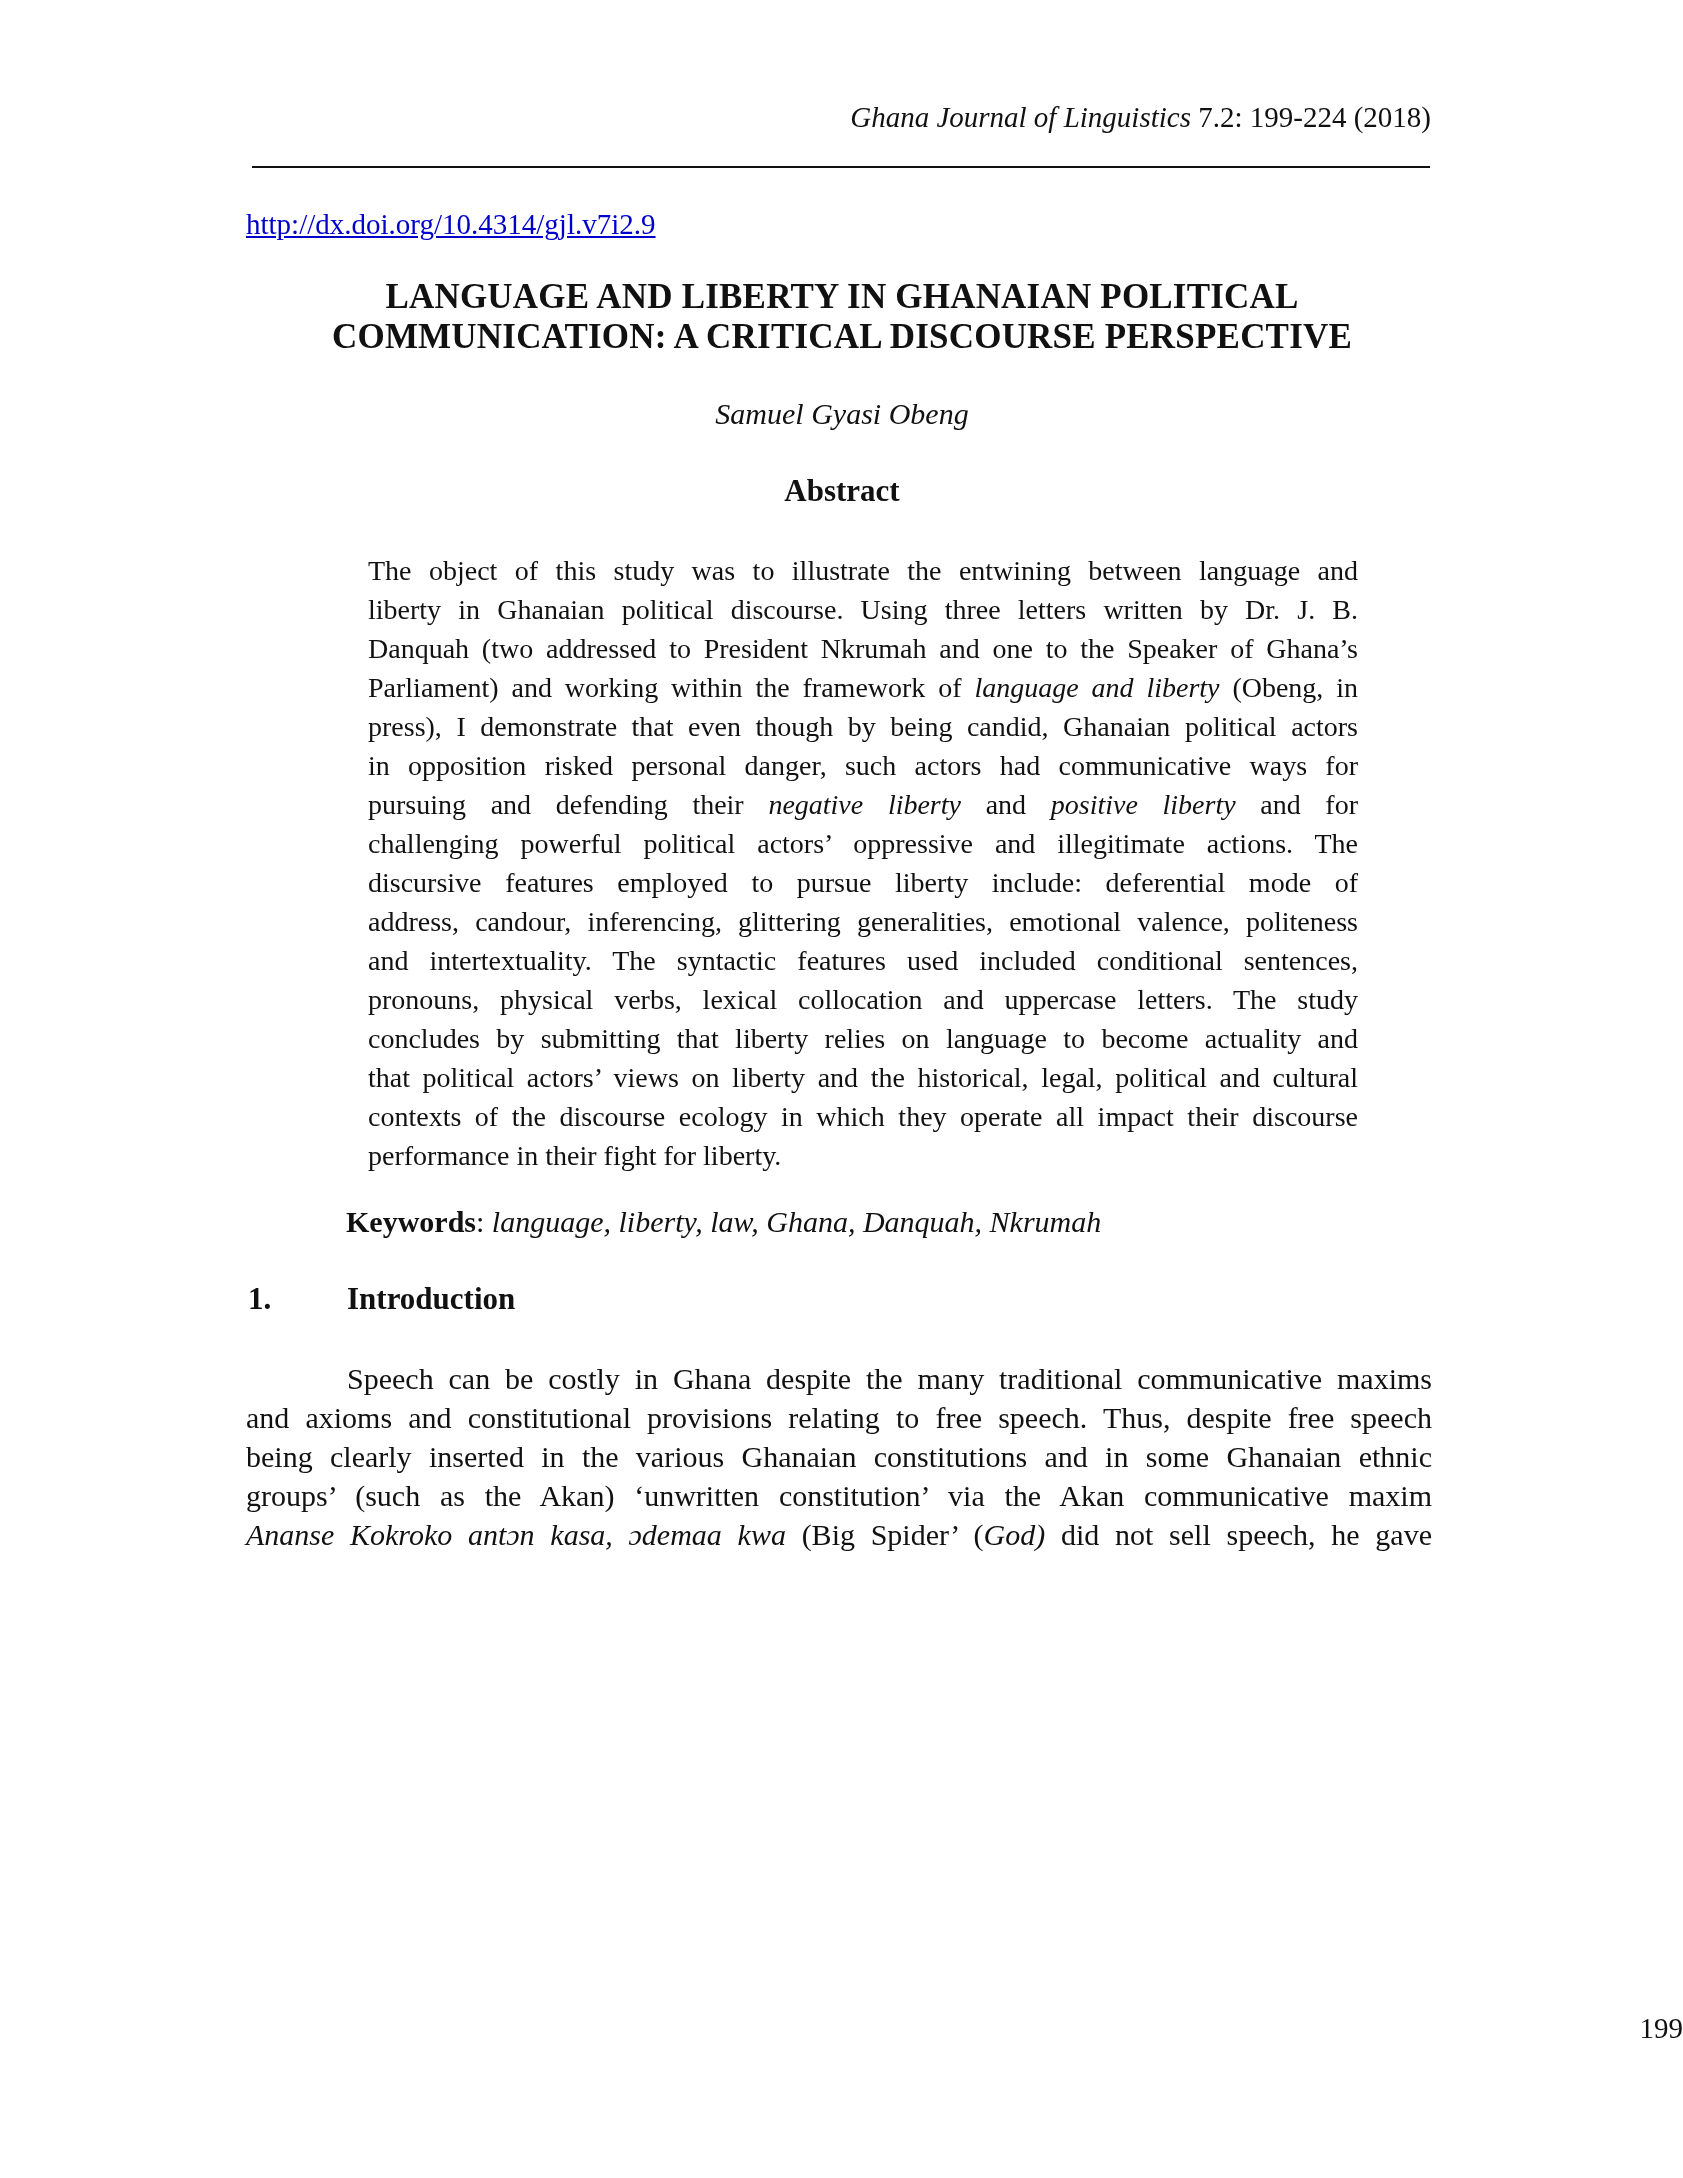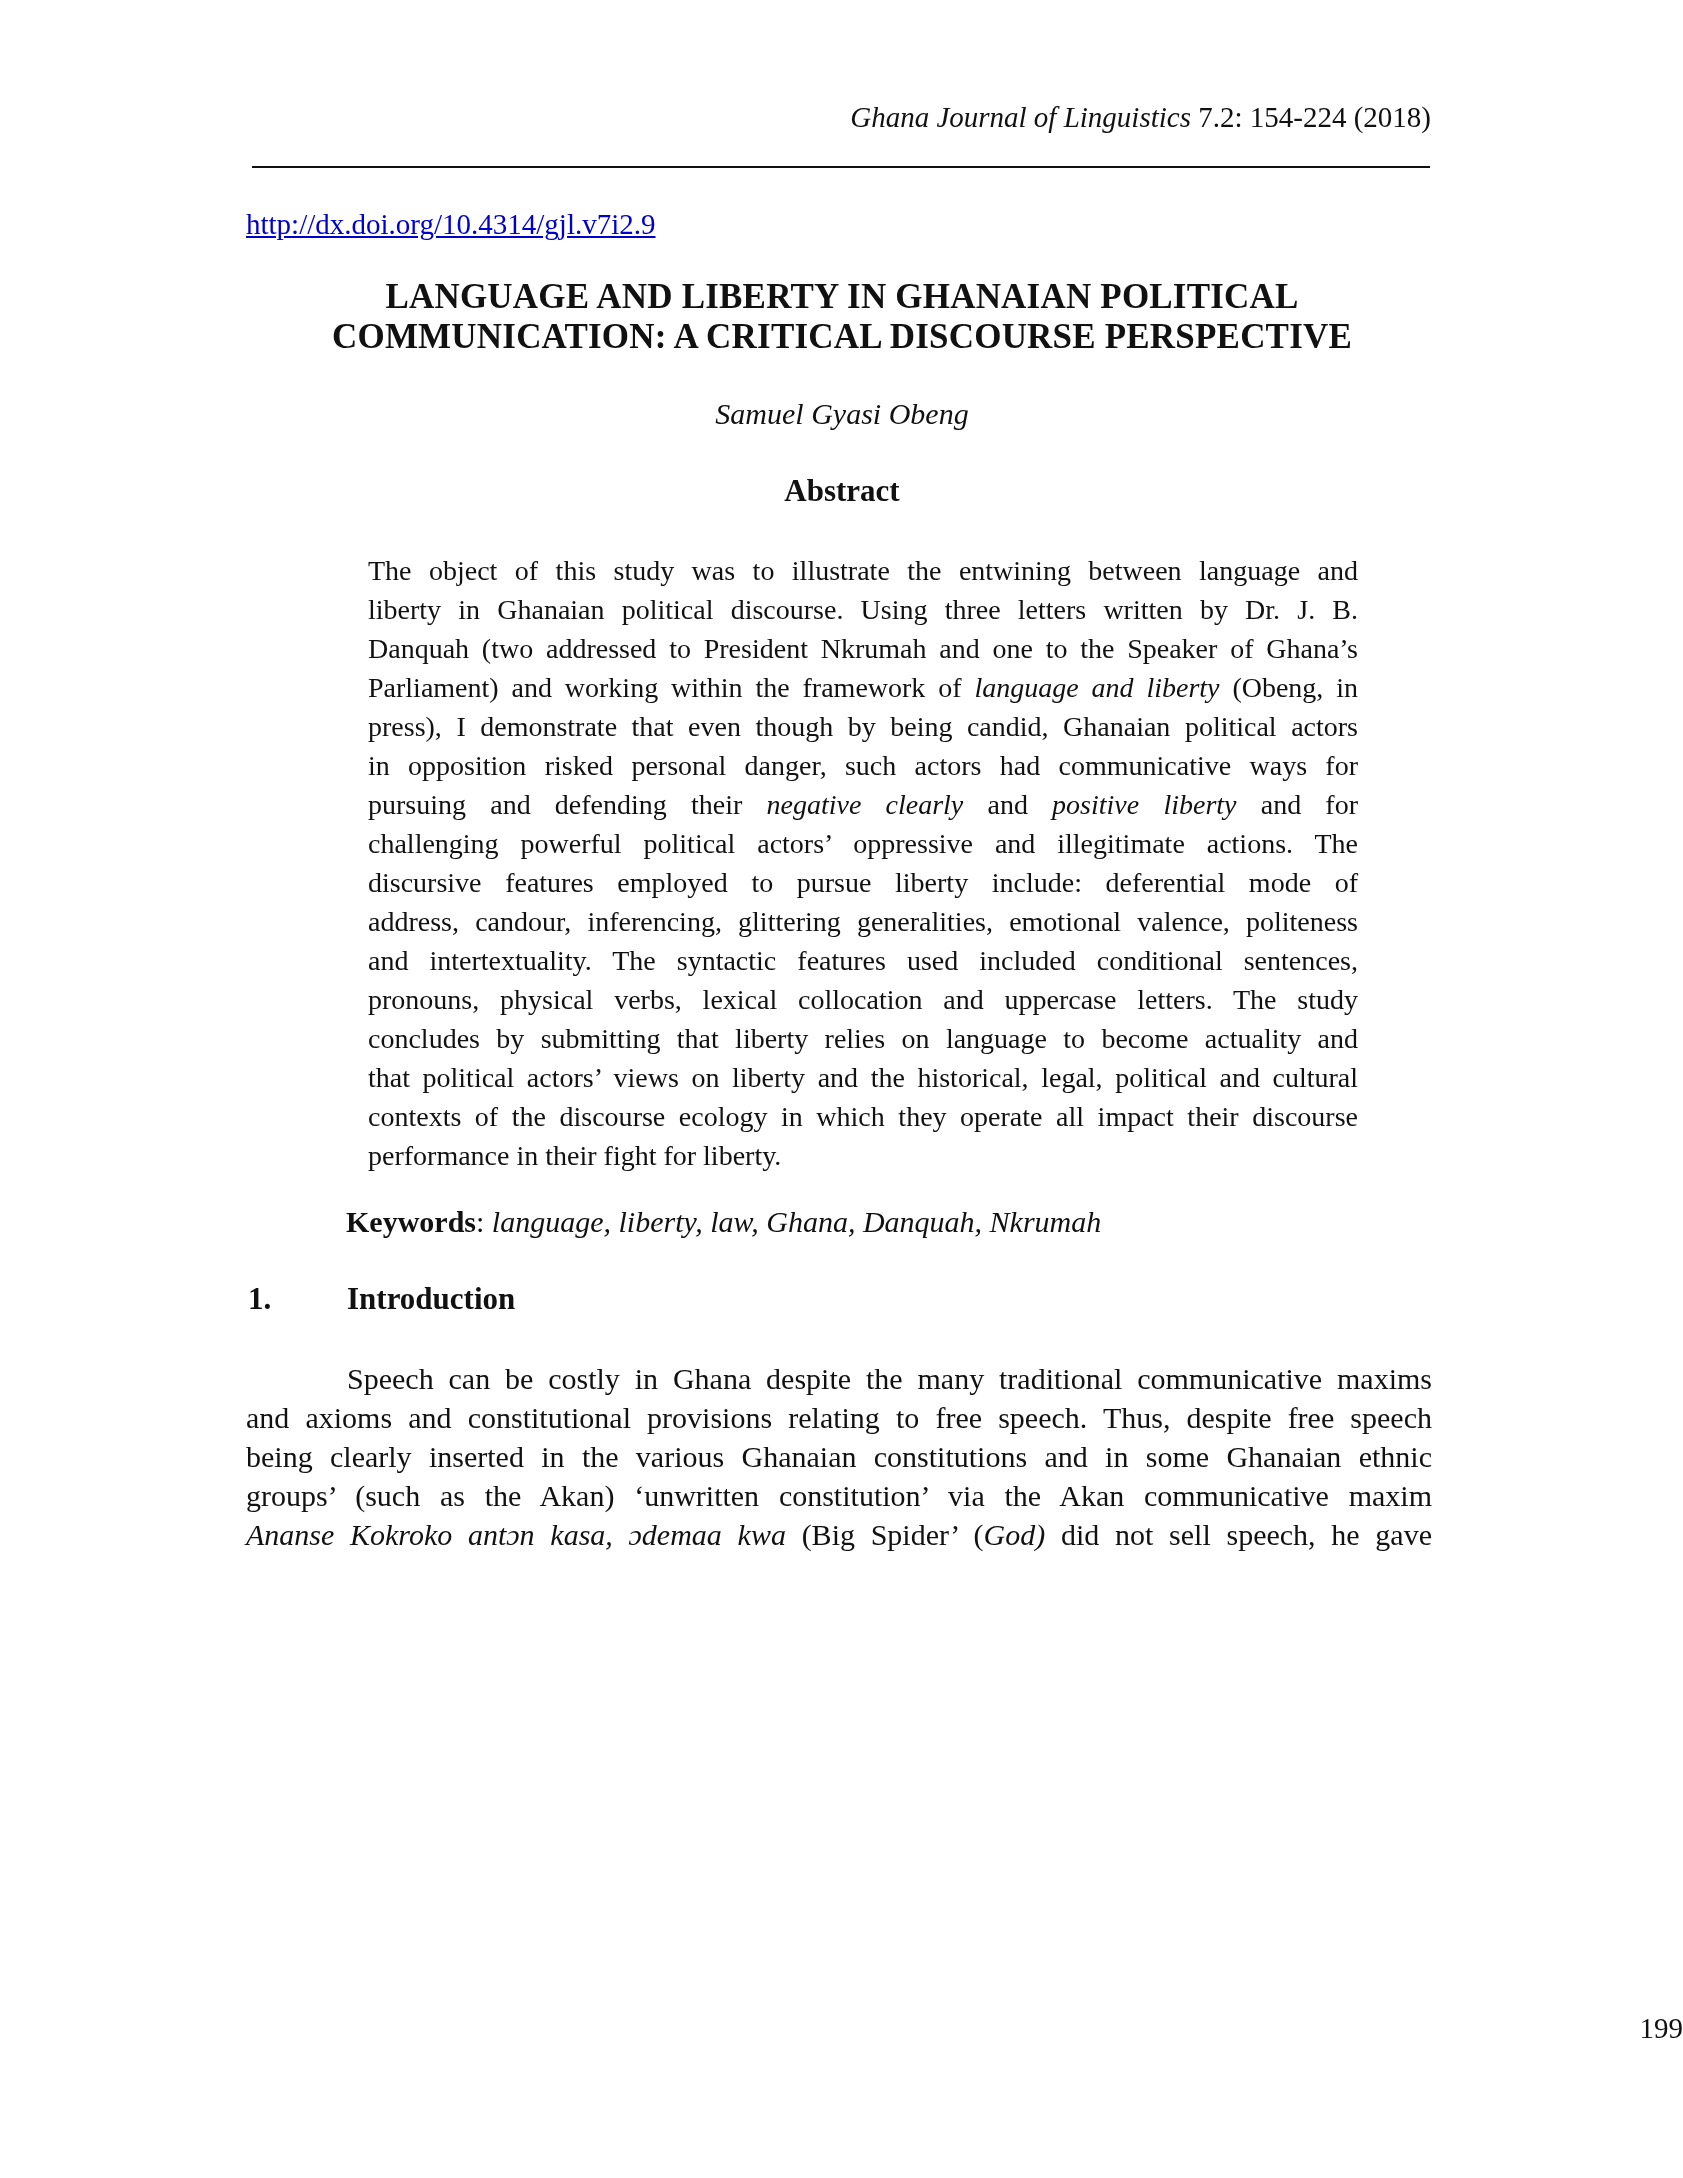--- a/index.html
+++ b/index.html
@@ -25,21 +25,21 @@
   .body { left: 246px; width: 1186px; top: 1359px; font-size: 30px; line-height: 39px; }
   .body .ln { display: block; text-align: justify; text-align-last: justify; white-space: nowrap; height: 39px; }
   .body .ln.indent { padding-left: 101px; }
   .body i { font-style: italic; }
   .pagenum { left: 0; width: 1683px; top: 2010px; text-align: right; font-size: 29px; line-height: 36px; }
 </style>
 </head>
 <body>
 
 <div class="abs running-head">
-  <span class="it">Ghana Journal of Linguistics</span><span> 7.2: 154-224 (2018)</span>
+  <span class="it">Ghana Journal of Linguistics</span><span> 7.2: 199-224 (2018)</span>
 </div>
 <div class="abs rule"></div>
 
 <a class="abs doi">http://dx.doi.org/10.4314/gjl.v7i2.9</a>
 
 <div class="abs title">
   <div>LANGUAGE AND LIBERTY IN GHANAIAN POLITICAL</div>
   <div>COMMUNICATION: A CRITICAL DISCOURSE PERSPECTIVE</div>
 </div>
 
@@ -47,21 +47,21 @@
 
 <div class="abs abstract-head">Abstract</div>
 
 <div class="abs abstract">
   <span class="ln">The object of this study was to illustrate the entwining between language and</span>
   <span class="ln">liberty in Ghanaian political discourse. Using three letters written by Dr. J. B.</span>
   <span class="ln">Danquah (two addressed to President Nkrumah and one to the Speaker of Ghana’s</span>
   <span class="ln"><span>Parliament) and working within the framework of </span><i>language and liberty</i><span> (Obeng, in</span></span>
   <span class="ln">press), I demonstrate that even though by being candid, Ghanaian political actors</span>
   <span class="ln">in opposition risked personal danger, such actors had communicative ways for</span>
-  <span class="ln"><span>pursuing and defending their </span><i>negative clearly</i><span> and </span><i>positive liberty</i><span> and for</span></span>
+  <span class="ln"><span>pursuing and defending their </span><i>negative liberty</i><span> and </span><i>positive liberty</i><span> and for</span></span>
   <span class="ln">challenging powerful political actors’ oppressive and illegitimate actions. The</span>
   <span class="ln">discursive features employed to pursue liberty include: deferential mode of</span>
   <span class="ln">address, candour, inferencing, glittering generalities, emotional valence, politeness</span>
   <span class="ln">and intertextuality. The syntactic features used included conditional sentences,</span>
   <span class="ln">pronouns, physical verbs, lexical collocation and uppercase letters. The study</span>
   <span class="ln">concludes by submitting that liberty relies on language to become actuality and</span>
   <span class="ln">that political actors’ views on liberty and the historical, legal, political and cultural</span>
   <span class="ln">contexts of the discourse ecology in which they operate all impact their discourse</span>
   <span class="ln last">performance in their fight for liberty.</span>
 </div>

